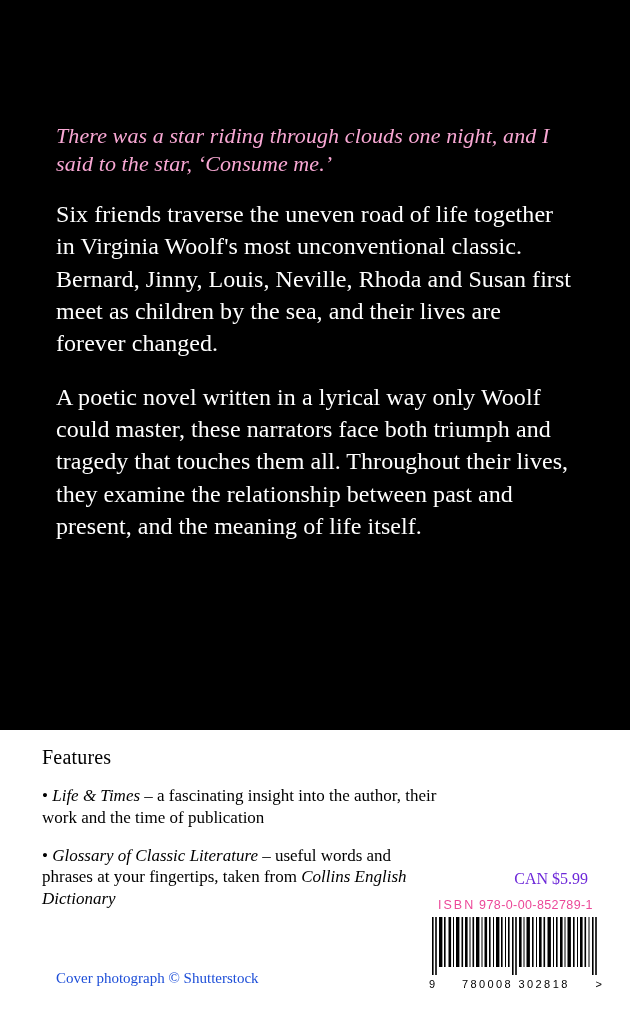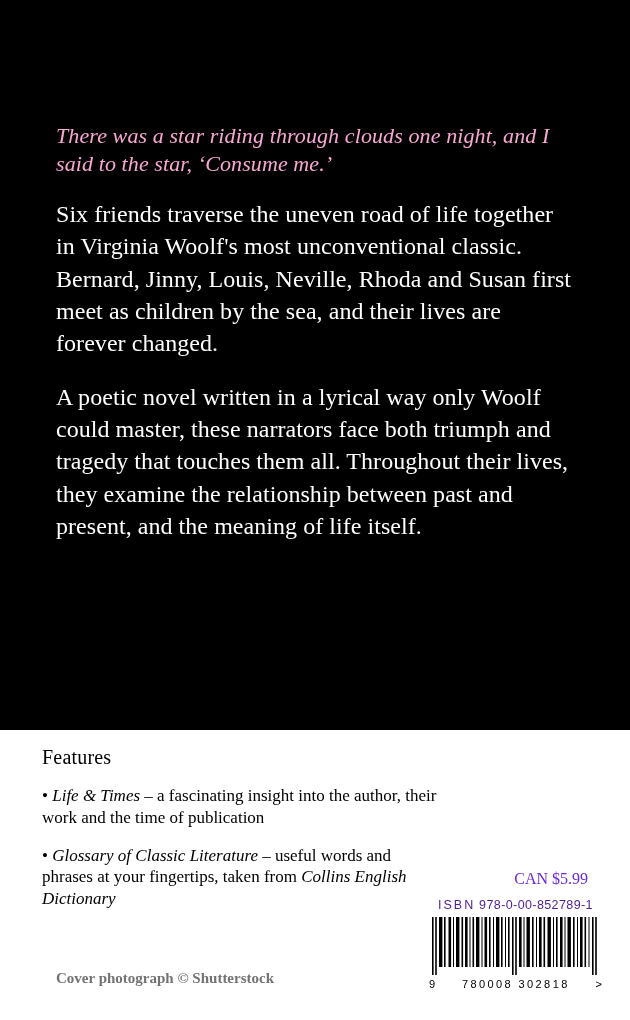--- a/index.html
+++ b/index.html
@@ -77,41 +77,40 @@
     margin: 0 0 16px 0;
   }
   .features em {
     font-style: italic;
   }
   .credit {
     position: absolute;
     left: 56px;
     top: 240px;
     font-size: 15px;
-    color: #737373;
-    font-weight: bold;
+    color: #1d4ed8;
   }
   .price {
     position: absolute;
     right: 42px;
     top: 140px;
     font-size: 16px;
     color: #6d28d9;
     text-align: right;
   }
   .isbn-block {
     position: absolute;
     right: 27px;
     top: 168px;
     width: 175px;
   }
   .isbn-text {
     font-size: 12.5px;
     letter-spacing: 0.4px;
-    color: #4c1d95;
+    color: #ec4899;
     text-align: center;
     margin-bottom: 3px;
     font-family: "Liberation Sans", sans-serif;
   }
   .isbn-text .prefix {
     letter-spacing: 2px;
   }
   .barcode {
     width: 175px;
     height: 62px;

